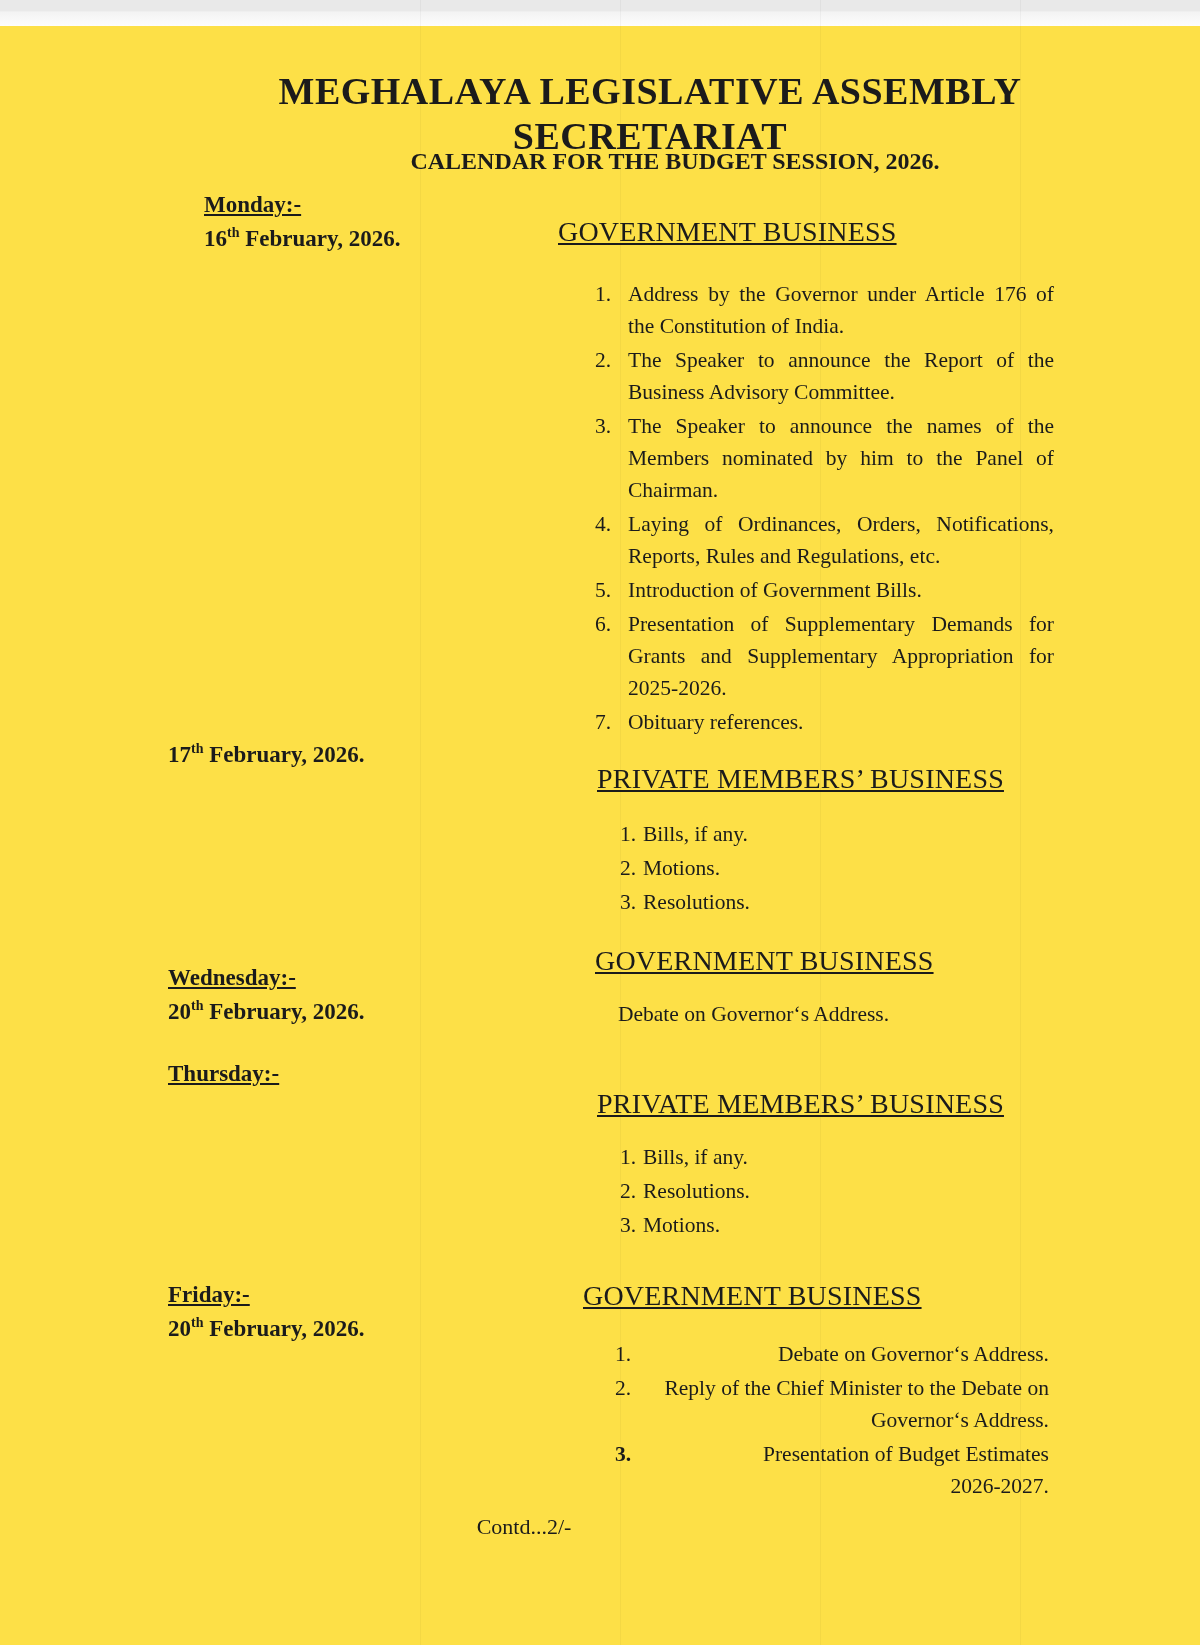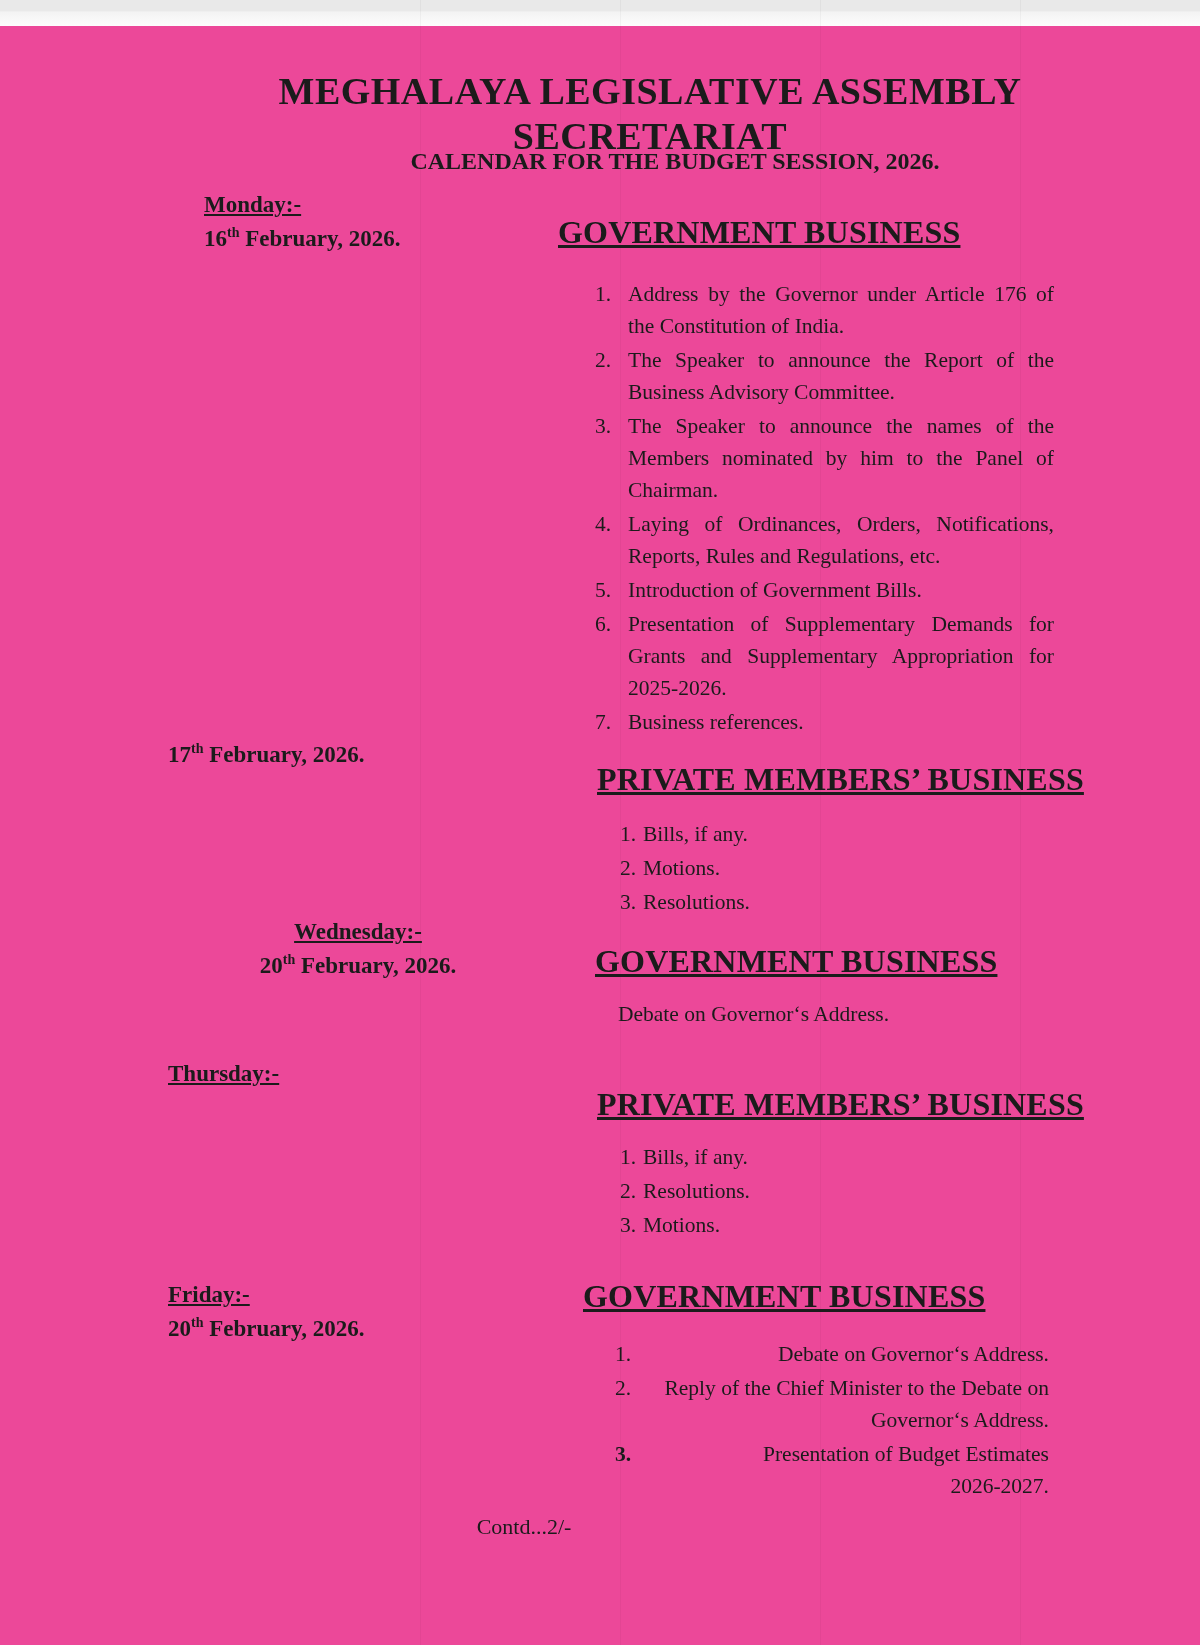--- a/index.html
+++ b/index.html
@@ -6,21 +6,21 @@
   body{
     width:1200px;height:1645px;
     background:#ffffff;
     font-family:"Liberation Serif","DejaVu Serif",serif;
     color:#1b1b1b;
     -webkit-font-smoothing:antialiased;
   }
   .page{
     position:relative;
     width:1200px;height:1645px;
-    background:#ec4899;
+    background:#fde047;
     overflow:hidden;
   }
   
   .top-bar{
     position:absolute;top:0;left:0;right:0;height:11px;
     background:#e9e9e9;border-bottom:1px solid #efefef;
   }
   .top-fade{
     position:absolute;top:12px;left:0;right:0;height:14px;
     background:linear-gradient(#f3f3f3,#fdfdfd);
@@ -43,21 +43,21 @@
   .day-block{position:absolute;width:380px;}
   .day-label{
     font-size:23px;font-weight:700;line-height:28px;
     text-decoration:underline;
   }
   .day-date{font-size:23px;font-weight:700;line-height:28px;}
   .day-date sup{font-size:14px;}
 
   .right-block{position:absolute;width:510px;}
   .heading{
-    font-size:32px;font-weight:700;line-height:32px;
+    font-size:28px;font-weight:400;line-height:32px;
     text-decoration:underline;letter-spacing:0.2px;
     white-space:nowrap;
   }
   .items{list-style:none;margin:0;padding:0;}
   .item{display:flex;font-size:21.5px;line-height:32px;margin-bottom:2px;}
   .num{flex:none;}
   .txt{white-space:pre-line;text-align:right;}
   .note{font-size:21.5px;line-height:32px;}
   .bold{font-weight:700;}
 
@@ -68,21 +68,21 @@
   .sec1 .num{width:33px;}
   .sec1 .txt{width:426px;text-align:justify;}
 
   
   .sec2 .day-block{left:168px;top:735px;}
   .sec2 .right-block{left:597px;top:763px;}
   .sec2 .items{margin-top:23px;padding-left:23px;}
   .sec2 .num{width:23px;}
 
   
-  .sec3 .day-block{left:168px;top:918px;text-align:center;}
+  .sec3 .day-block{left:168px;top:964px;}
   .sec3 .right-block{left:595px;top:945px;}
   .sec3 .note{margin-top:21px;padding-left:23px;}
 
   
   .sec4 .day-block{left:168px;top:1060px;}
   .sec4 .right-block{left:597px;top:1088px;}
   .sec4 .items{margin-top:21px;padding-left:23px;}
   .sec4 .num{width:23px;}
 
   
@@ -141,21 +141,21 @@
         <li class="item">
             <span class="num">5.</span>
             <span class="txt">Introduction of Government Bills.</span>
           </li>
         <li class="item">
             <span class="num">6.</span>
             <span class="txt">Presentation of Supplementary Demands for Grants and Supplementary Appropriation for 2025-2026.</span>
           </li>
         <li class="item">
             <span class="num">7.</span>
-            <span class="txt">Business references.</span>
+            <span class="txt">Obituary references.</span>
           </li>
       </ol>
     </div>
   </section>
 
   <section class="session sec2">
     <div class="day-block">
       <div class="day-date"><span>17</span><sup>th</sup><span> February, 2026.</span></div>
     </div>
     <div class="right-block">

